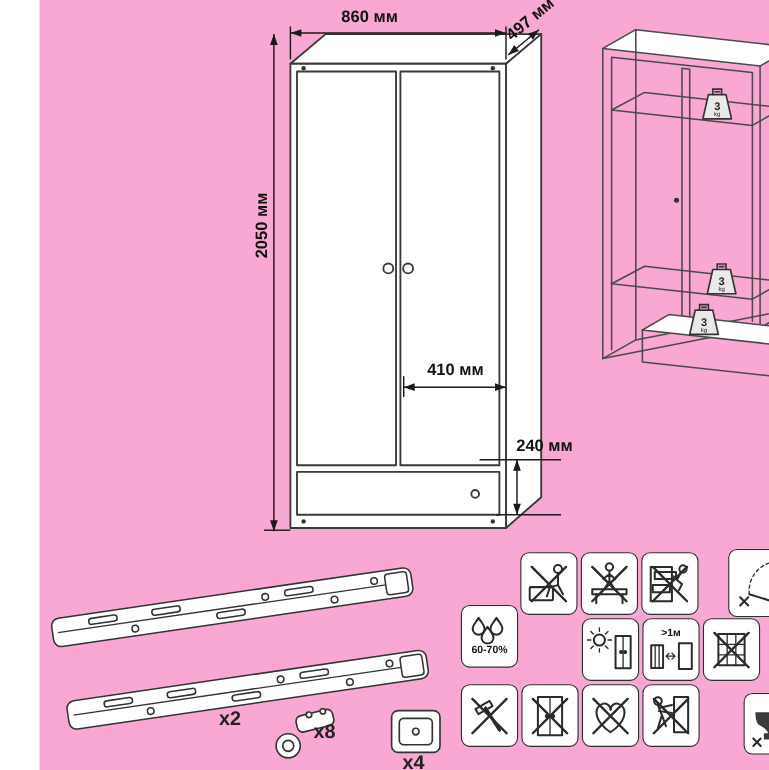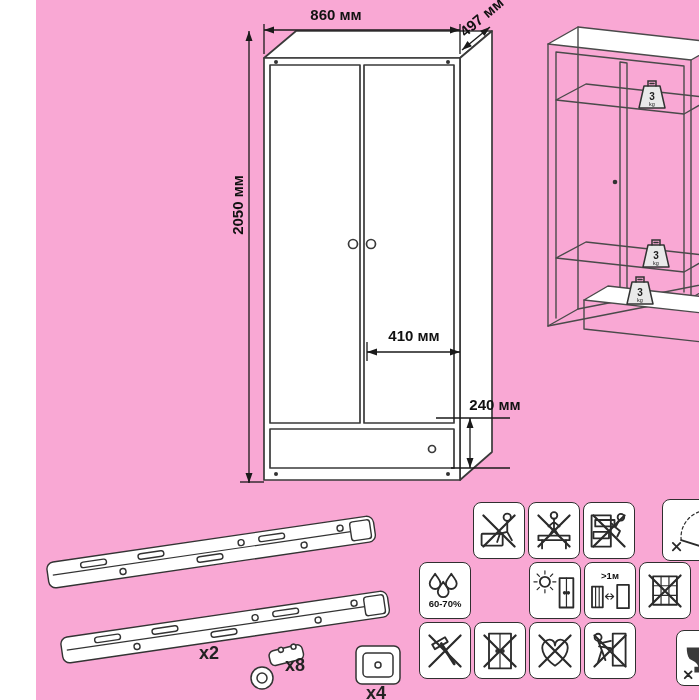--- a/index.html
+++ b/index.html
@@ -207,21 +207,21 @@
   </div>
   <div class="wcell" style="left:626px;top:499px;width:68px;height:62px">
     <svg class="pict" width="56" height="50" viewBox="0 0 60 54">
       <path d="M46 4 L46 48"></path>
       <path d="M46 48 L14 38"></path>
       <path d="M14 38 A29 29 0 0 1 46 6" stroke-dasharray="3 3" class="thin"></path>
       <path class="xx2" d="M5 41 L13 49 M13 41 L5 49"></path>
     </svg>
   </div>
 
-  <div class="wcell" style="left:383px;top:562px">
+  <div class="wcell" style="left:383px;top:550px">
     <svg class="pict" width="44" height="27" viewBox="0 0 48 30">
       <path d="M13 3 C10 8 7 10 7 14 a6 6 0 0 0 12 0 C19 10 16 8 13 3 Z"></path>
       <path d="M31 3 C28 8 25 10 25 14 a6 6 0 0 0 12 0 C37 10 34 8 31 3 Z"></path>
       <path d="M22 12 C19 17 16 19 16 23 a6 6 0 0 0 12 0 C28 19 25 17 22 12 Z"></path>
     </svg>
     <div class="clabel">60-70%</div>
   </div>
   <div class="wcell" style="left:493px;top:562px">
     <svg class="pict" width="44" height="44" viewBox="0 0 48 48">
       <circle cx="13" cy="14" r="5.5"></circle>

